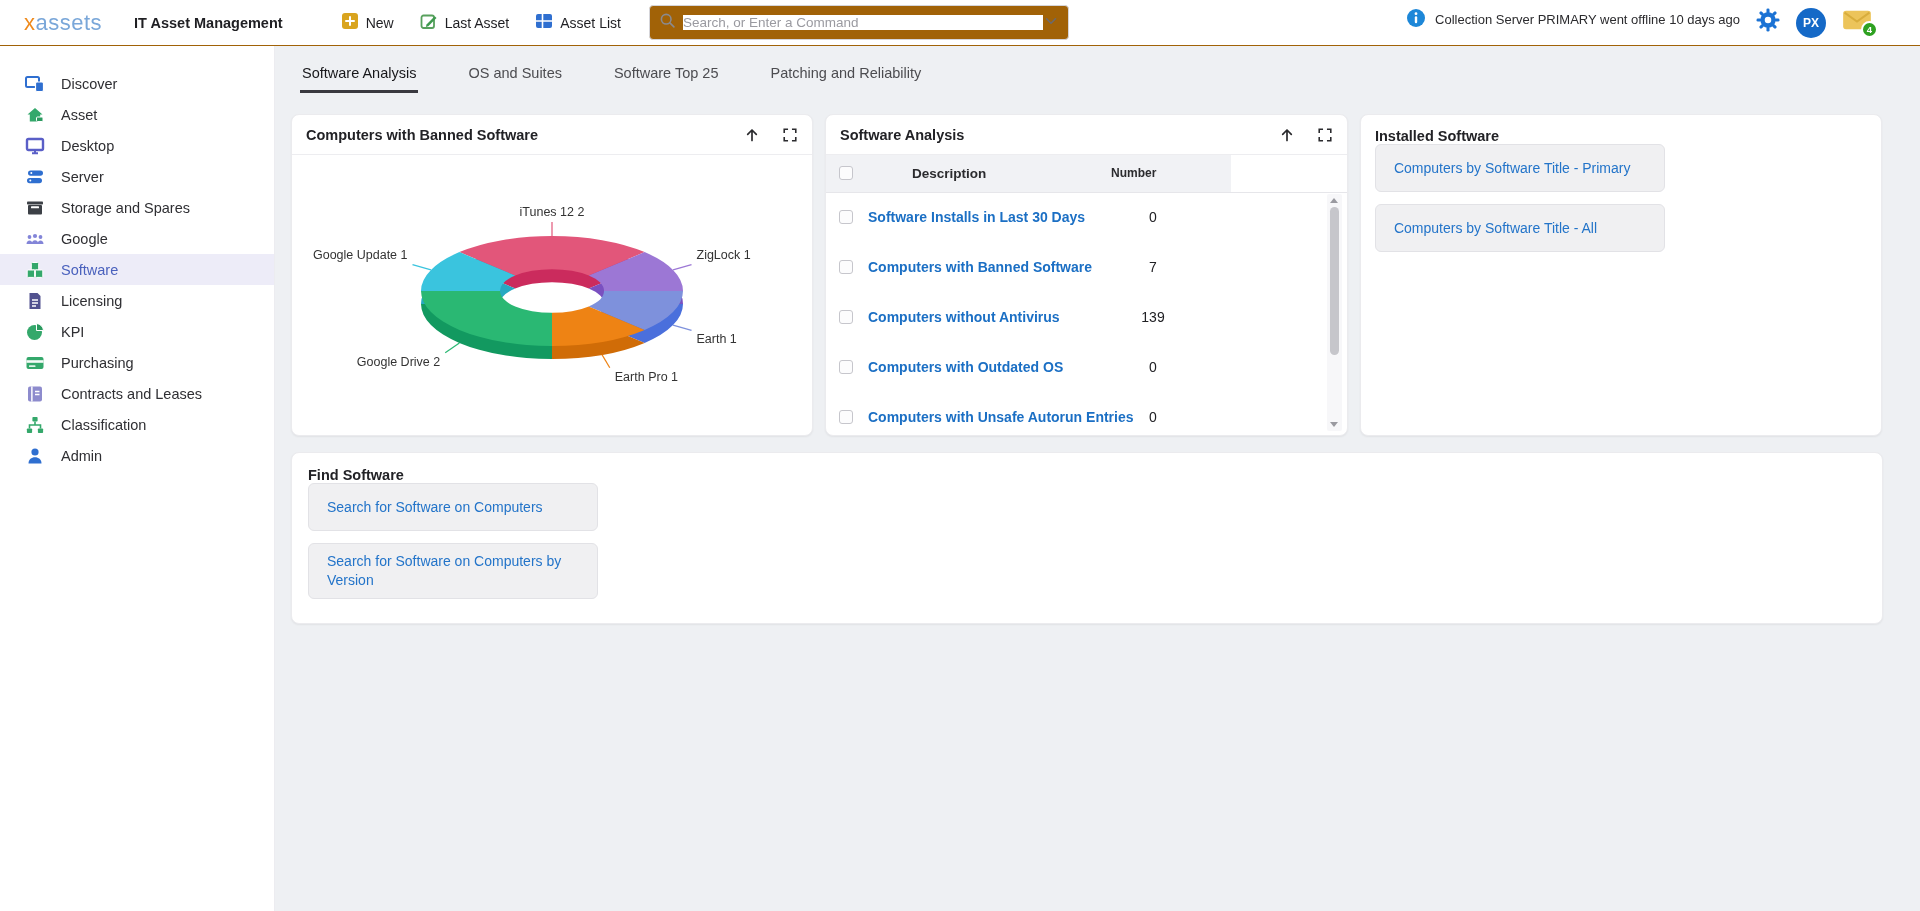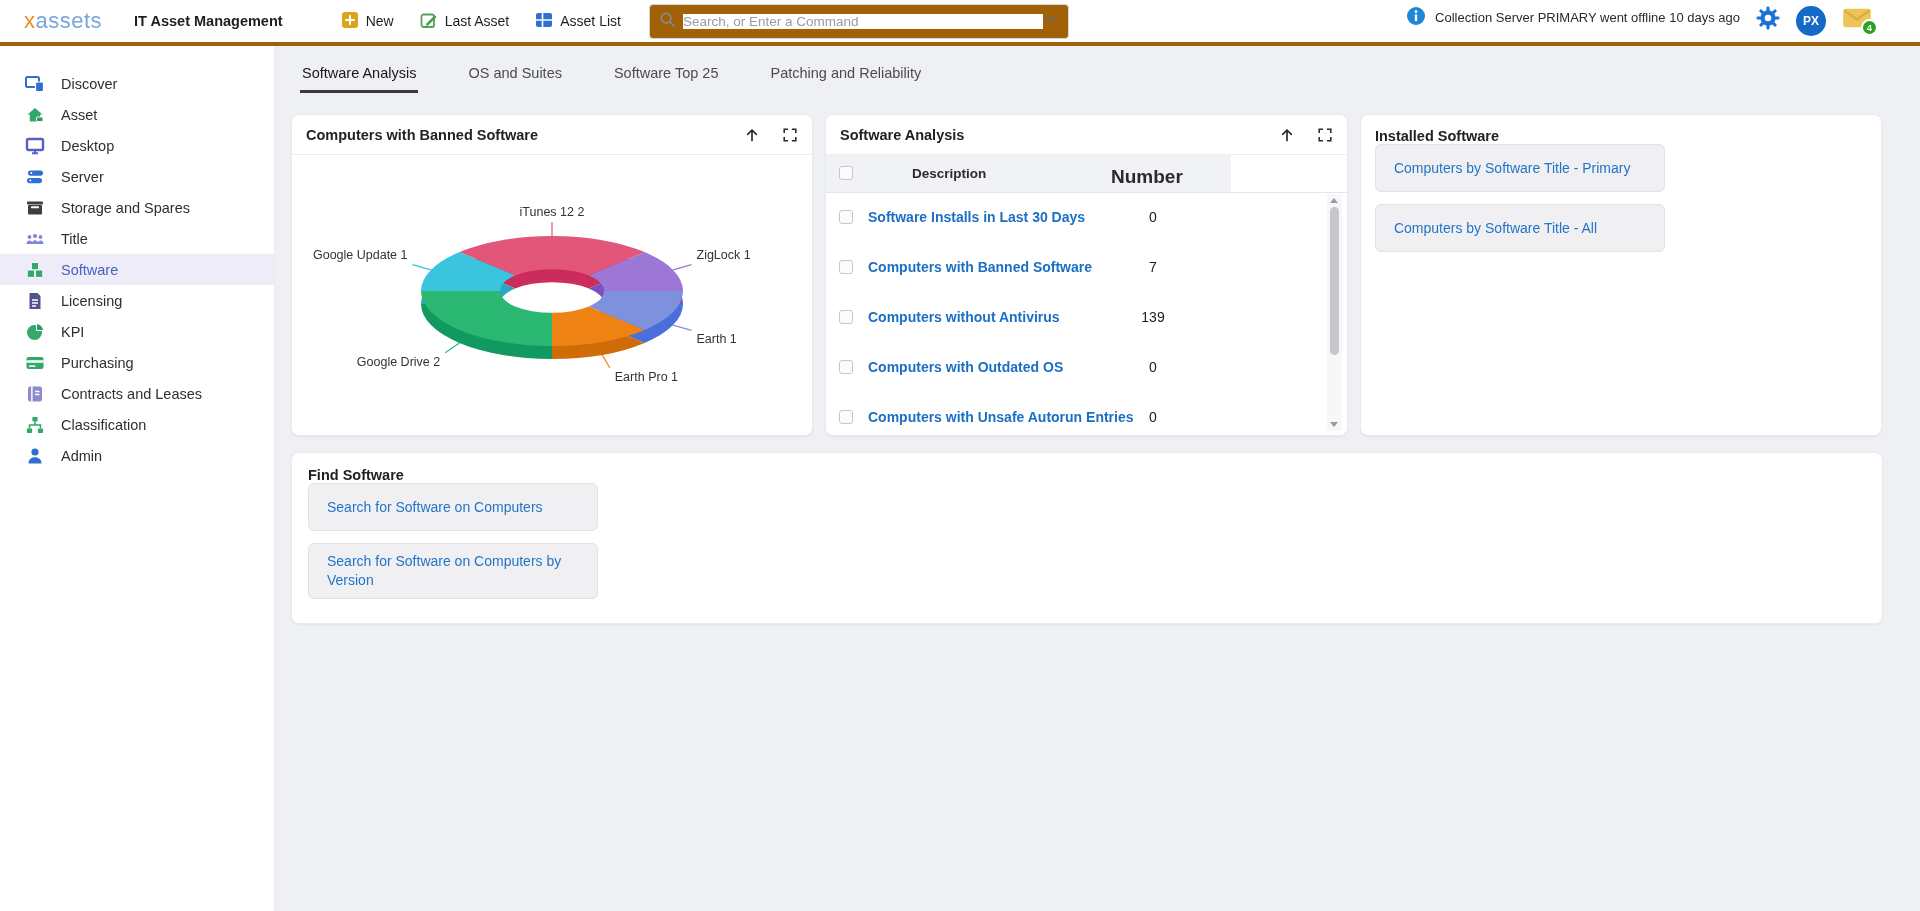--- a/index.html
+++ b/index.html
@@ -1,20 +1,20 @@
 <!DOCTYPE html>
 <html><head>
 <meta charset="utf-8">
 <style>
   * { box-sizing: border-box; margin: 0; padding: 0; }
   html,body { width:1920px; height:911px; overflow:hidden; }
   body { font-family:"Liberation Sans","DejaVu Sans",sans-serif; background:#eef0f3; color:#2b2b2e; }
 
   
-  .topbar { position:fixed; top:0; left:0; right:0; height:46px; background:#fff; display:flex; align-items:center; z-index:20; border-bottom:4px solid #a16207; }
+  .topbar { position:fixed; top:0; left:0; right:0; height:46px; background:#fff; display:flex; align-items:center; z-index:20; border-bottom:1px solid #a16207; }
   .logo { margin-left:24px; font-size:22px; letter-spacing:.5px; font-weight:500; cursor:pointer; }
   .logo .lx { color:#ef8a1c; }
   .logo .lrest { color:#7aa7d9; }
   .app-title { margin-left:32px; font-size:14.5px; font-weight:700; color:#1f1f23; }
   .tb-actions { margin-left:58px; display:flex; align-items:center; gap:26px; }
   .tb-btn { display:flex; align-items:center; gap:7px; font-size:14px; color:#1f1f23; cursor:pointer; }
   .searchbox { margin-left:28px; width:420px; height:35px; border:1px solid #d5d5da; border-radius:4px; background:#a16207; display:flex; align-items:center; padding:0 9px; }
   .searchbox input { flex:1; border:none; outline:none; font-size:13.5px; color:#333; margin-left:7px; font-family:inherit; }
   .searchbox input::placeholder { color:#9a9aa0; }
   .tb-right { margin-left:auto; margin-right:48px; display:flex; align-items:flex-start; gap:16px; }
@@ -42,21 +42,21 @@
   .card3 { width:523px; height:322px; padding:13px 14px; }
   .card-head { height:40px; display:flex; align-items:center; padding:0 14px; border-bottom:1px solid #ededf0; }
   .card-title { font-size:14.5px; font-weight:600; color:#222226; }
   .head-icons { margin-left:auto; display:flex; align-items:center; gap:21px; }
   .head-icons span { cursor:pointer; display:flex; }
 
   
   .thead { position:relative; height:38px; border-bottom:1px solid #e6e6ea; }
   .thead-band { position:absolute; left:0; top:0; width:405px; height:100%; background:#f1f2f5; }
   .th-desc { position:absolute; left:42px; top:11px; font-size:13.5px; font-weight:600; color:#2b2b2e;padding-left:44px; }
-  .th-num  { position:absolute; left:285px; top:11px; font-size:19px; font-weight:600; color:#2b2b2e; }
+  .th-num  { position:absolute; left:285px; top:11px; font-size:12px; font-weight:600; color:#2b2b2e; }
   .cbx { width:14px; height:14px; border:1px solid #c6c6cc; border-radius:3px; background:#fcfcfd; display:inline-block; cursor:pointer; }
   .thead .cbx { position:absolute; left:13px; top:11px; }
   .trow { position:relative; height:50px; }
   .trow .cbx { position:absolute; left:13px; top:17px; }
   .td-desc { position:absolute; left:42px; top:16px; font-size:14px; font-weight:600; color:#1b6fc4; cursor:pointer;text-align:right; }
   .td-num  { position:absolute; left:285px; top:16px; width:84px; text-align:center; font-size:14px; color:#202024; }
   .vscroll { position:absolute; right:5px; top:79px; bottom:4px; width:15px; background:#f7f7f9; border-radius:2px; }
   .sthumb { position:absolute; left:3px; top:13px; width:9px; height:148px; background:#c6c6cb; border-radius:5px; }
   .sarr-up { position:absolute; top:4px; left:3.5px; width:0; height:0; border-left:4px solid transparent; border-right:4px solid transparent; border-bottom:5px solid #9a9aa0; }
   .sarr-dn { position:absolute; bottom:4px; left:3.5px; width:0; height:0; border-left:4px solid transparent; border-right:4px solid transparent; border-top:5px solid #9a9aa0; }
@@ -205,21 +205,21 @@
     <span class="sicon">
         <svg width="20" height="20" viewBox="0 0 20 20" fill="#8385d8">
           <circle cx="4.5" cy="8" r="1.9"></circle>
           <path d="M1.5 15c0-2.1 1.4-3.4 3-3.4s3 1.3 3 3.4z"></path>
           <circle cx="10" cy="7" r="2.1"></circle>
           <path d="M6.7 15c0-2.4 1.5-3.8 3.3-3.8s3.3 1.4 3.3 3.8z"></path>
           <circle cx="15.5" cy="8" r="1.9"></circle>
           <path d="M12.5 15c0-2.1 1.4-3.4 3-3.4s3 1.3 3 3.4z"></path>
         </svg>
       </span>
-    <span>Title</span>
+    <span>Google</span>
   </div>
   <div class="side-item sel">
     <span class="sicon">
         <svg width="20" height="20" viewBox="0 0 20 20">
           <g fill="#34a86b" stroke="#fff" stroke-width="1">
             <rect x="6.3" y="2.5" width="7.4" height="7.4" rx="1"></rect>
             <rect x="2.2" y="10" width="7.4" height="7.4" rx="1"></rect>
             <rect x="10.4" y="10" width="7.4" height="7.4" rx="1"></rect>
           </g>
         </svg>

